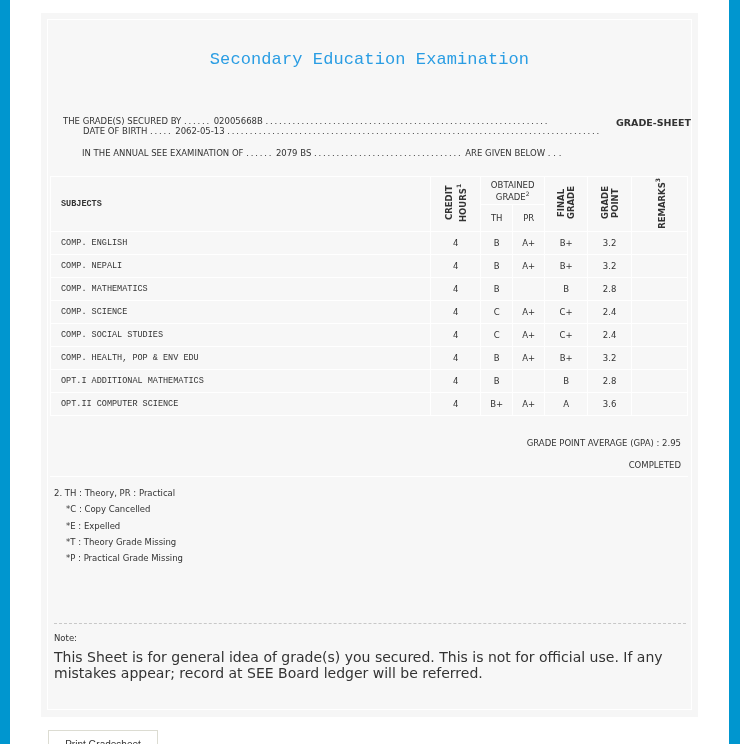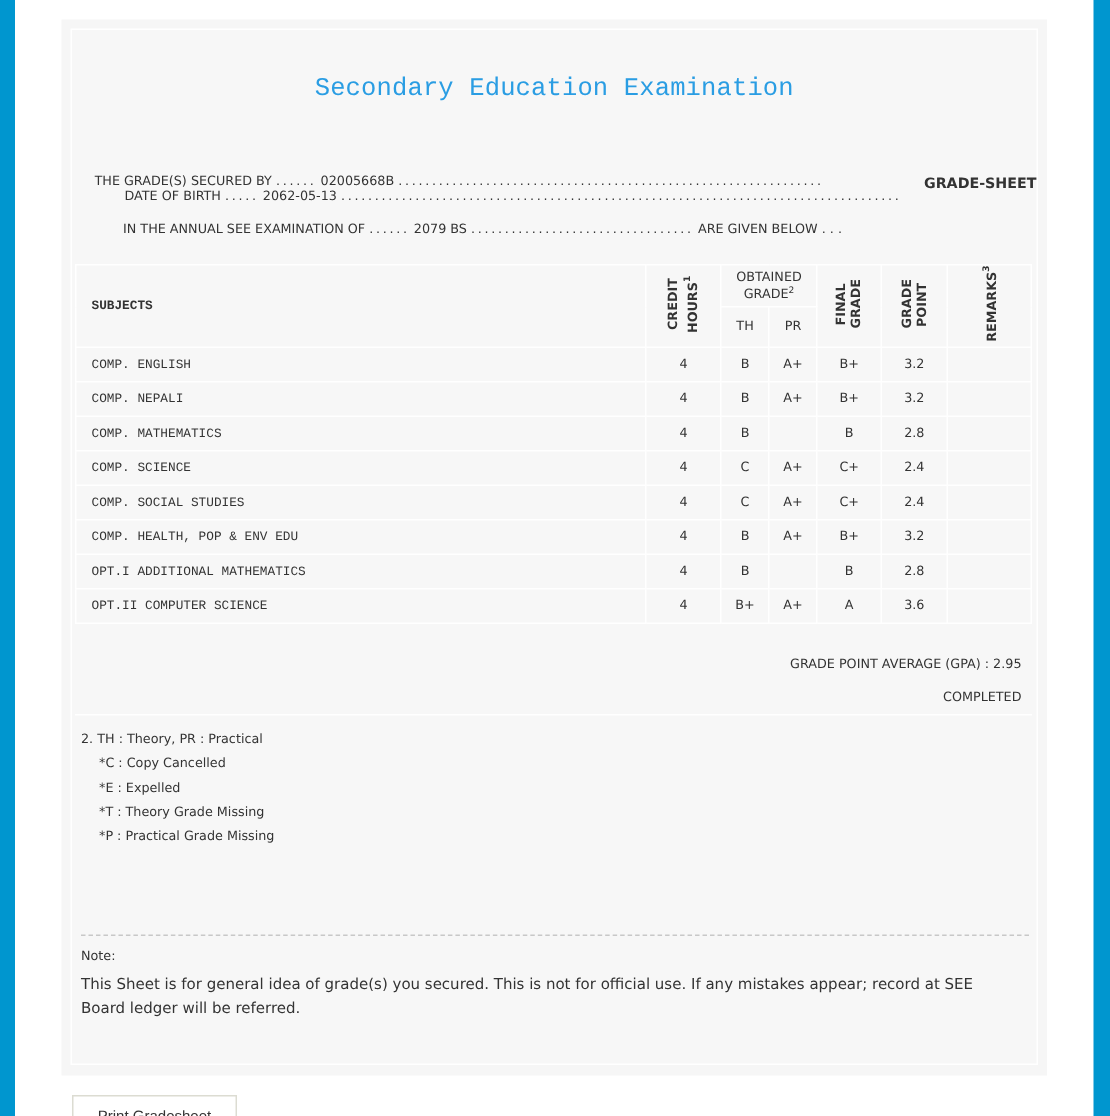--- a/index.html
+++ b/index.html
@@ -58,21 +58,21 @@
     }
     .divider { position: absolute; left: 2px; top: 456px; width: 638px; height: 1px; background: #ffffff; }
     .footnotes {
       position: absolute; left: 6px; top: 465px; font-size: 8.5px; color: #333; line-height: 16.3px;
     }
     .footnotes .sub { padding-left: 12px; }
     .dash {
       position: absolute; left: 6px; top: 603px; width: 632px; border-top: 1px dashed #c8c8c8;
     }
     .note-label { position: absolute; left: 6px; top: 613px; font-size: 8.5px; }
-    .note-text { position: absolute; left: 6px; top: 629px; width: 620px; font-size: 10px; line-height: 16px; }
+    .note-text { position: absolute; left: 6px; top: 629px; width: 620px; font-size: 14px; line-height: 16px; }
     .print-btn {
       position: absolute; left: 48px; top: 730px; width: 110px; height: 30px;
       border: 1px solid #dcdcd2; background: #ffffff;
       font-size: 10px; color: #333; text-align: center; line-height: 24px;
       box-sizing: border-box; padding: 0;
     }
   </style>
 </head>
 <body>
 

